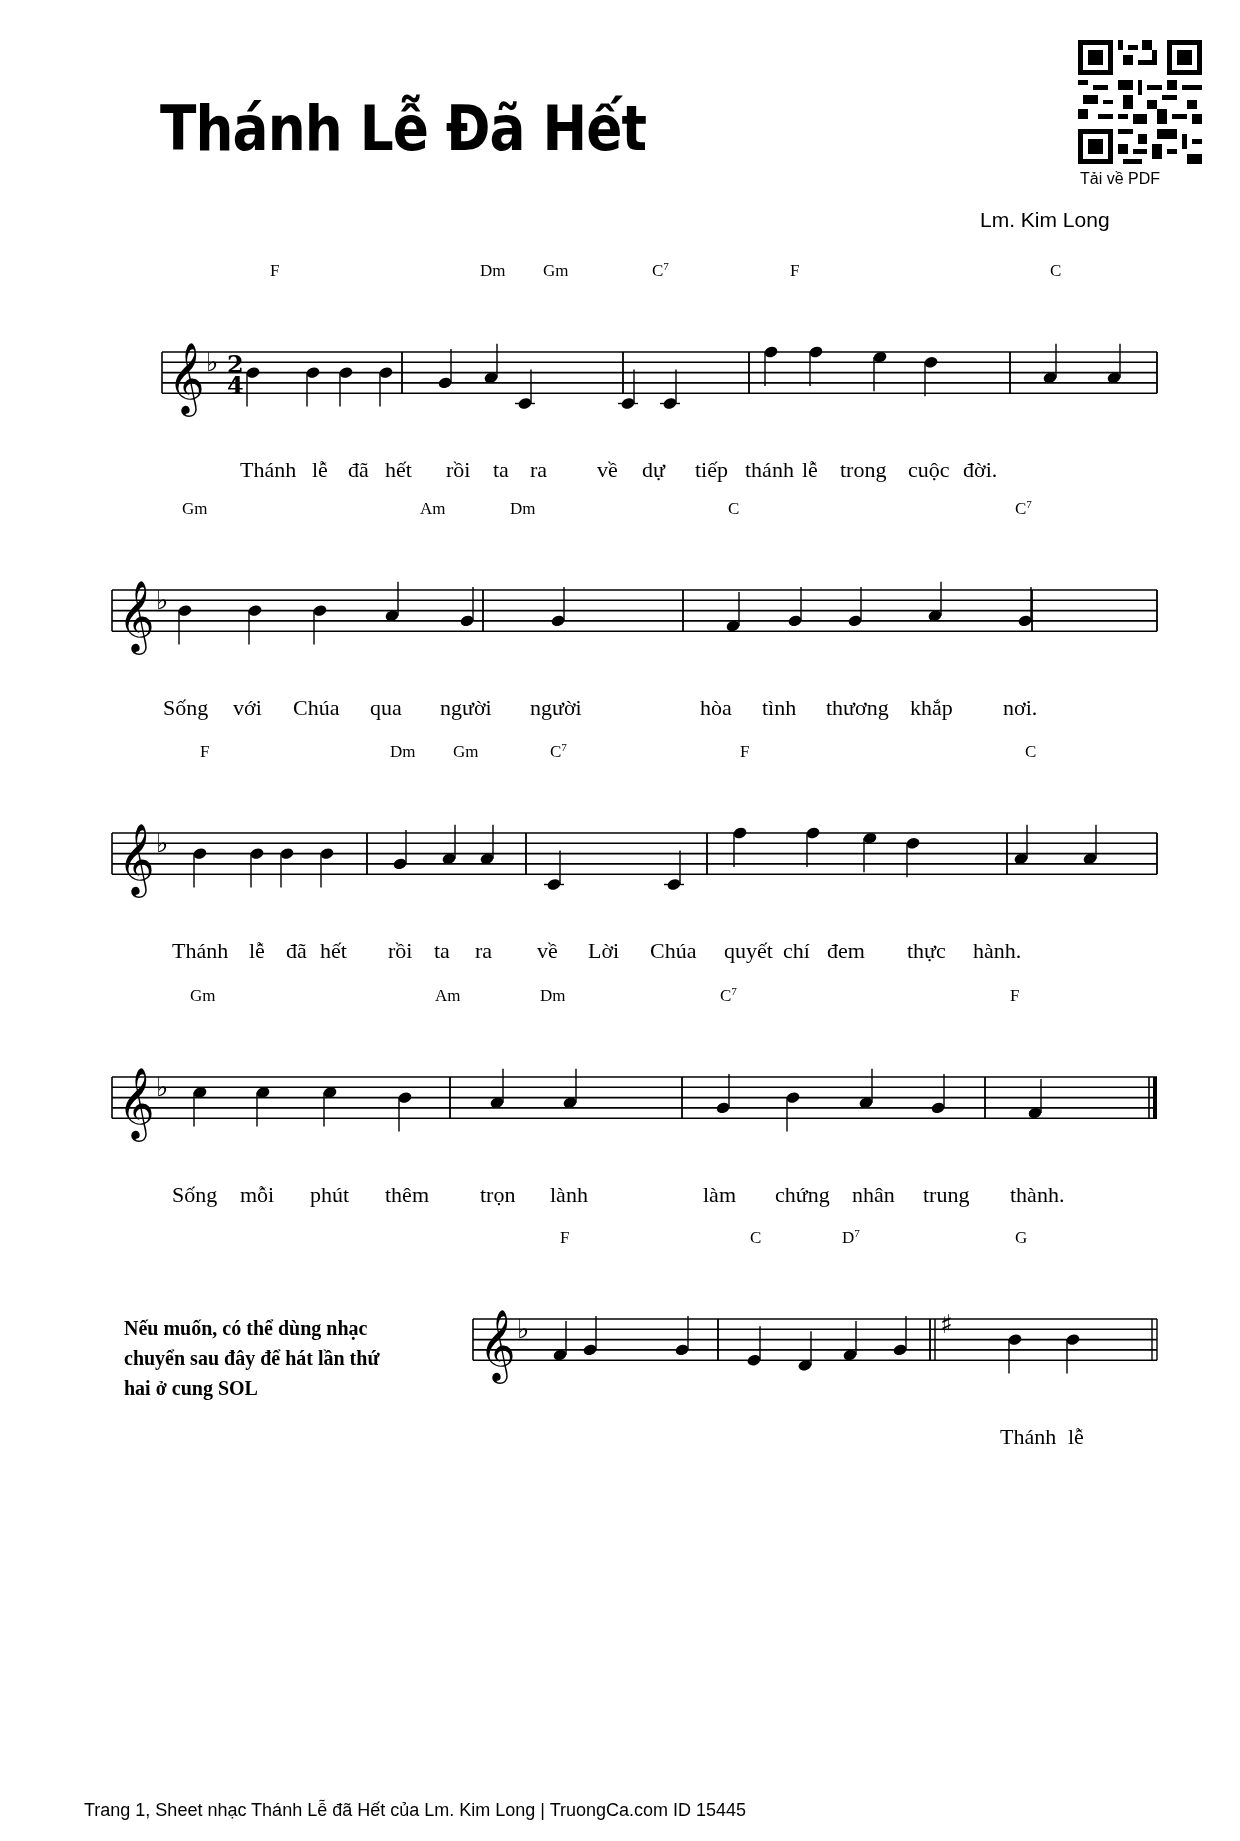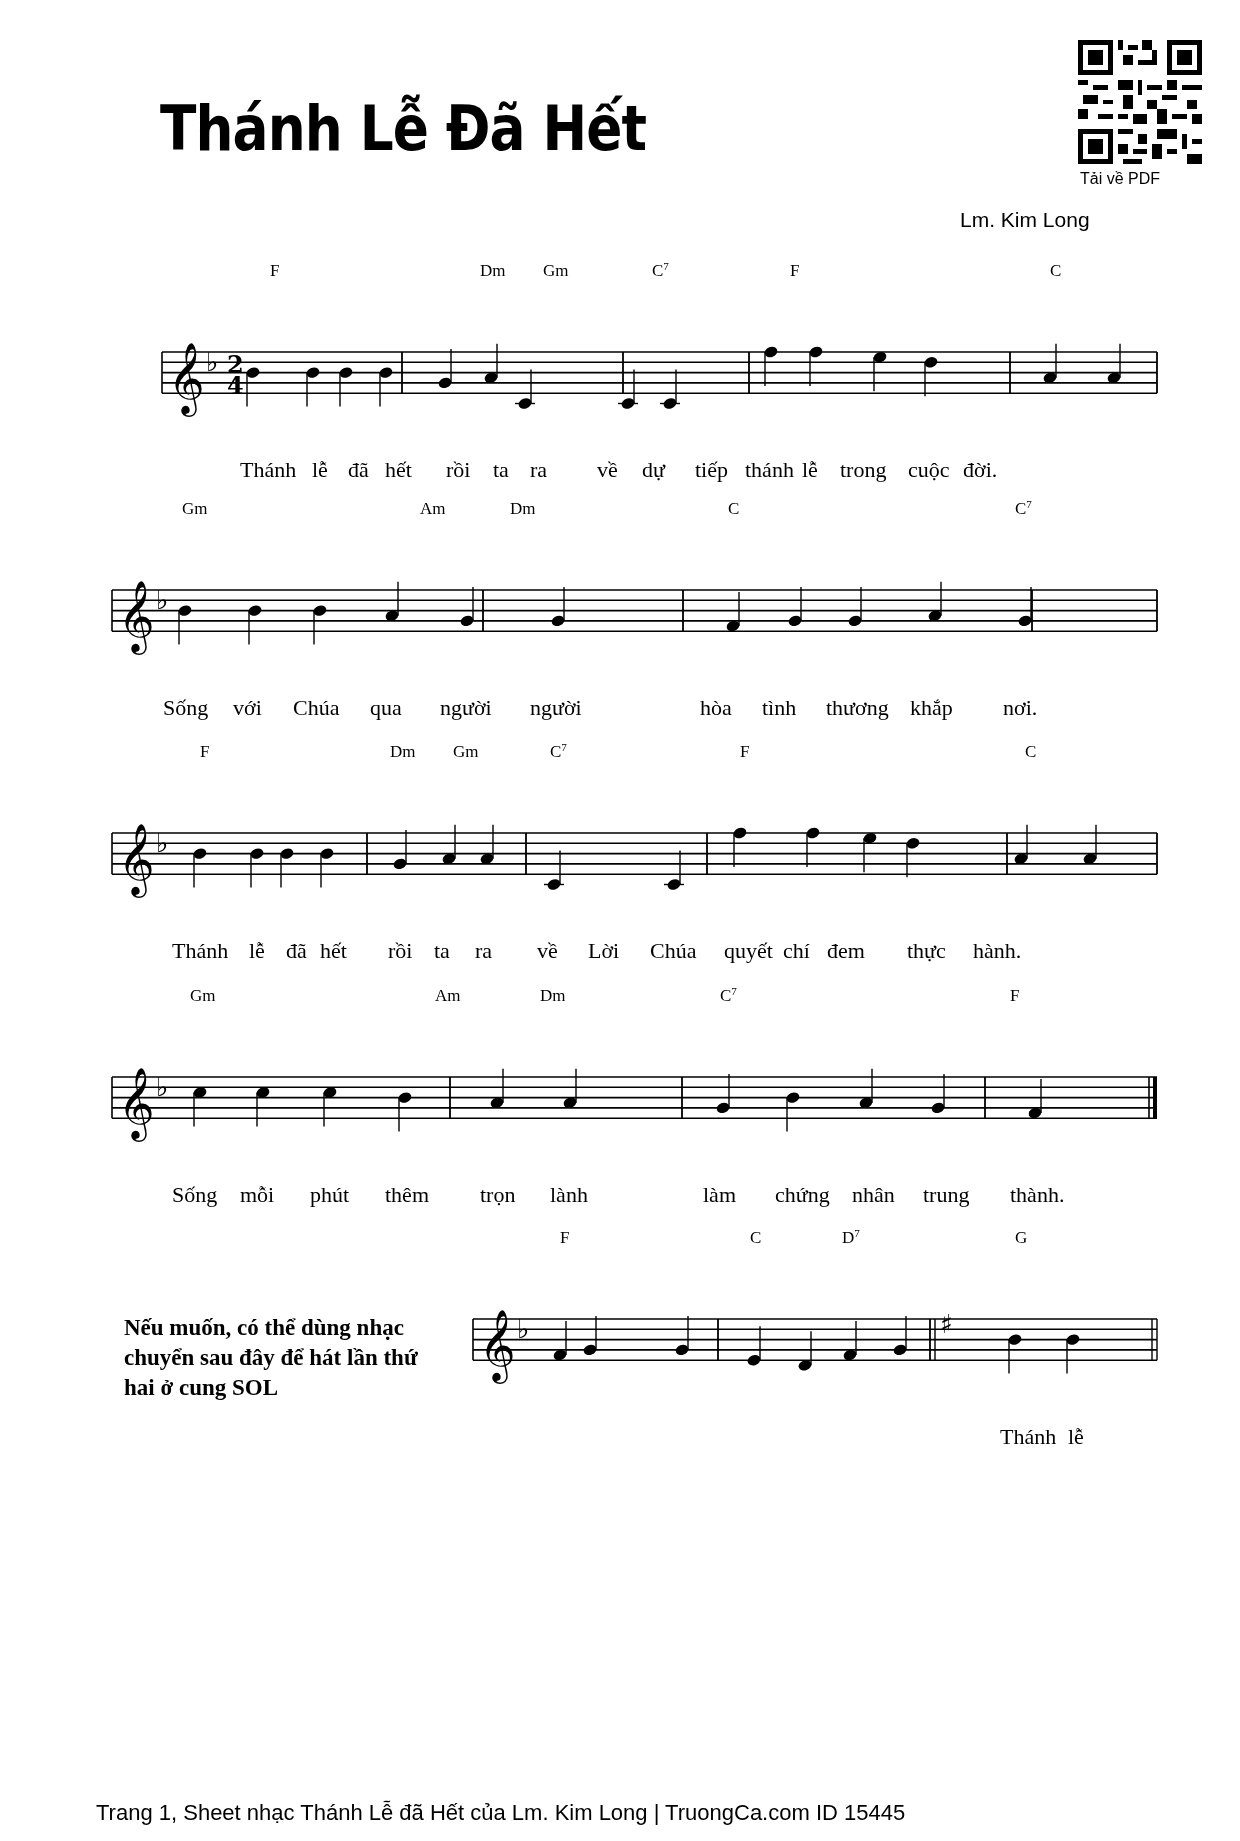--- a/index.html
+++ b/index.html
@@ -1,25 +1,25 @@
 <!DOCTYPE html>
 <html><head>
 <meta charset="utf-8">
 <style>
   html, body { margin: 0; padding: 0; background: #ffffff; }
   body { width: 1240px; height: 1841px; position: relative; overflow: hidden; color: #000; }
   .title { position: absolute; left: 160px; top: 92px; font-family: "DejaVu Sans", sans-serif; font-weight: bold; font-size: 62px; letter-spacing: -1px; transform: scaleX(0.86); transform-origin: left top; }
   .qr { position: absolute; left: 1078px; top: 40px; width: 124px; height: 124px; }
   .qr-label { position: absolute; left: 1080px; top: 170px; font-family: "Liberation Sans", sans-serif; font-size: 16px; }
-  .composer { position: absolute; left: 960px; top: 208px; font-family: "Liberation Sans", sans-serif; font-size: 21px; }
+  .composer { position: absolute; left: 980px; top: 208px; font-family: "Liberation Sans", sans-serif; font-size: 21px; }
   .score { position: absolute; left: 0; top: 0; }
   .chord { font-family: "Liberation Serif", serif; font-size: 17px; }
   .lyric { font-family: "Liberation Serif", serif; font-size: 22px; }
-  .note-text { position: absolute; left: 124px; top: 1313px; width: 340px; font-family: "Liberation Serif", serif; font-weight: bold; font-size: 23px; line-height: 30px; }
-  .footer { position: absolute; left: 84px; top: 1800px; font-family: "Liberation Sans", sans-serif; font-size: 22px; margin-left: 12px; }
+  .note-text { position: absolute; left: 124px; top: 1313px; width: 340px; font-family: "Liberation Serif", serif; font-weight: bold; font-size: 20px; line-height: 30px; }
+  .footer { position: absolute; left: 84px; top: 1800px; font-family: "Liberation Sans", sans-serif; font-size: 18px; }
 </style>
 </head>
 <body>
 
 <div class="title">Thánh Lễ Đã Hết</div>
 
 <svg class="qr" viewBox="0 0 25 25" shape-rendering="crispEdges">
   <rect x="0" y="0" width="25" height="25" fill="#fff"></rect>
   <g fill="#000">
     <rect x="0" y="0" width="7" height="7"></rect>

